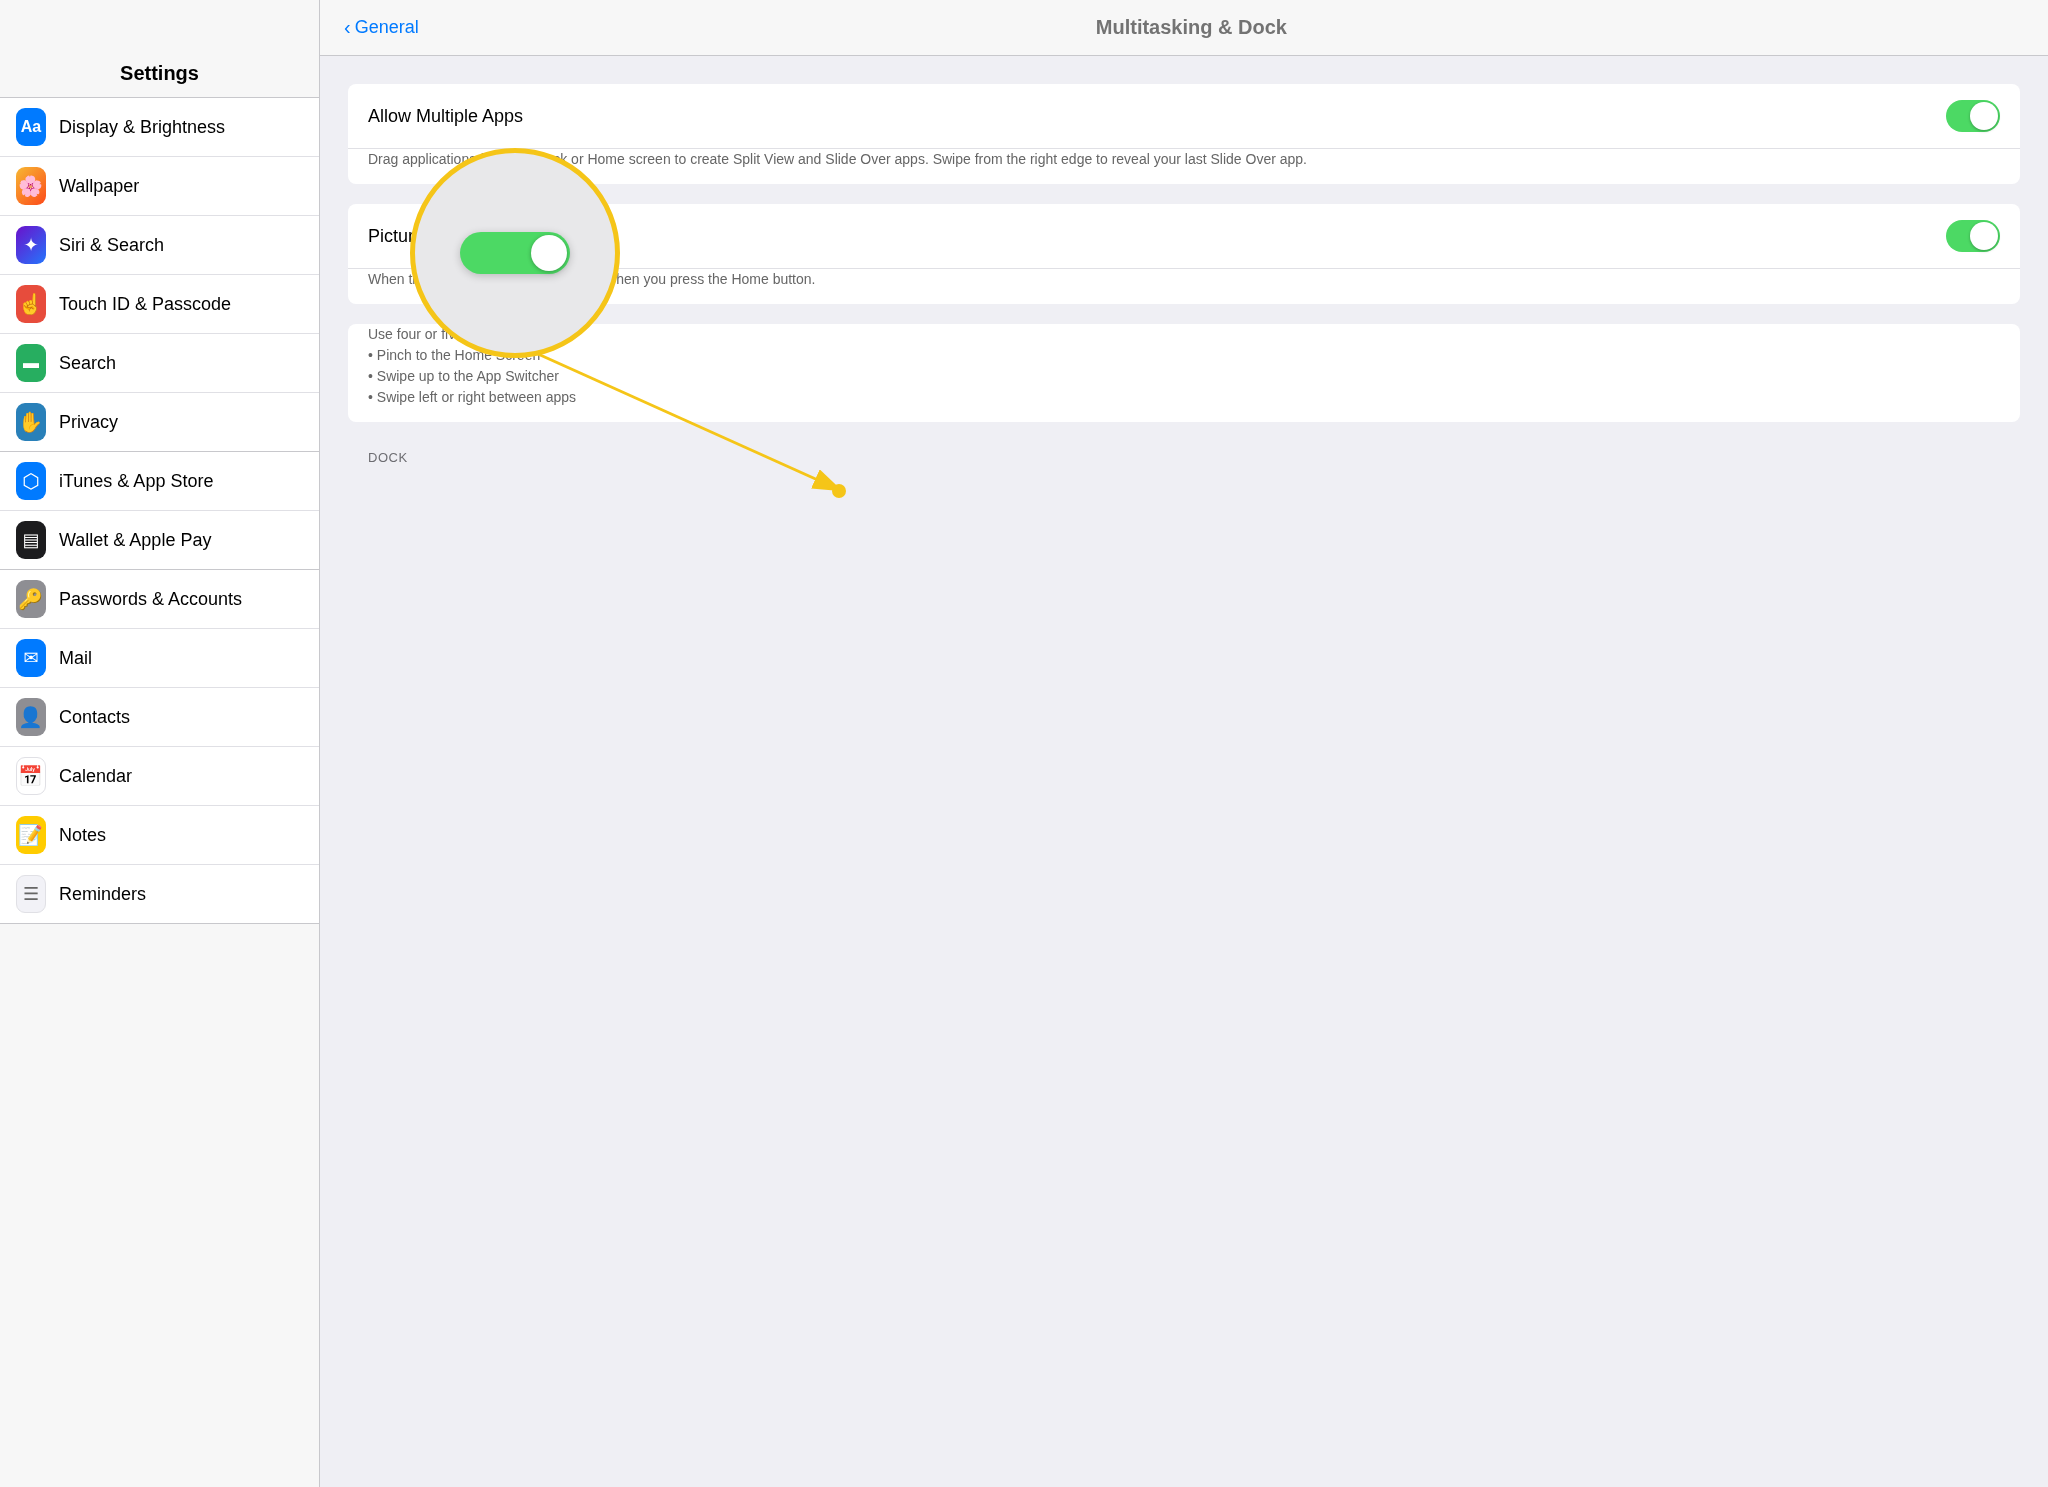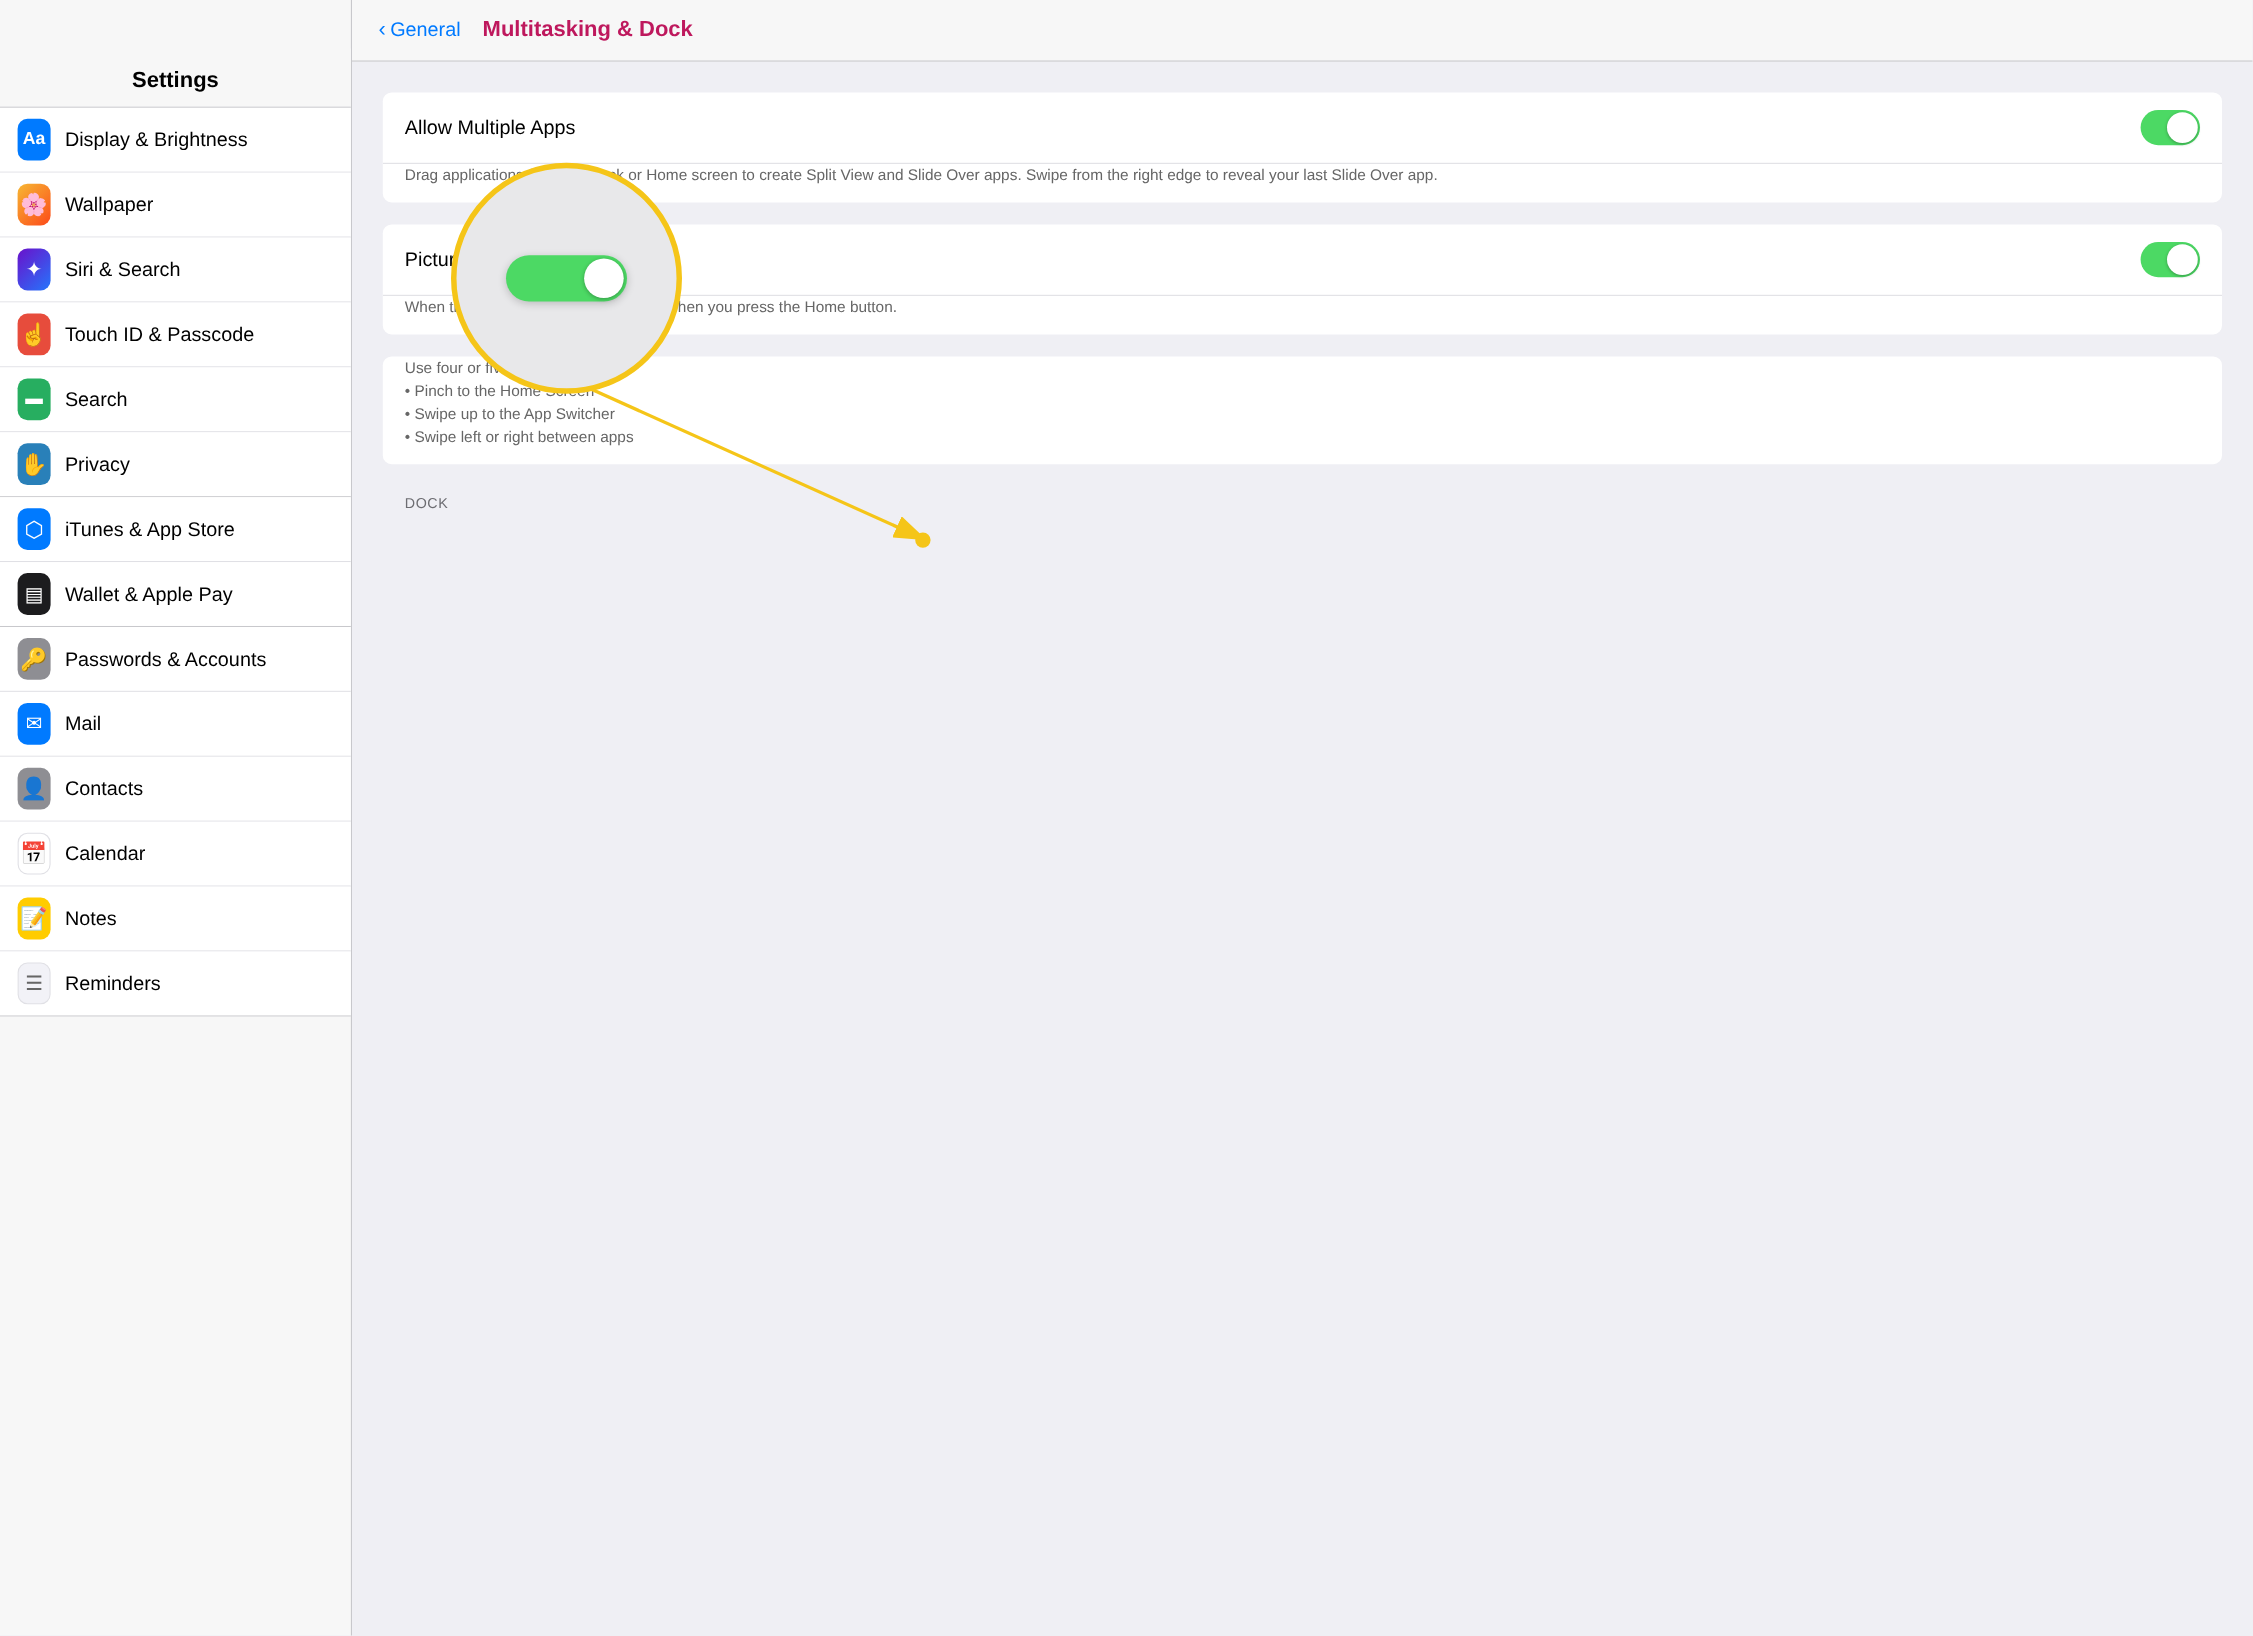--- a/index.html
+++ b/index.html
@@ -97,24 +97,24 @@
       margin-right: 20px;
     }
 
     .back-chevron {
       font-size: 20px;
       margin-right: 4px;
     }
 
     .main-title {
       flex: 1;
-      text-align: left;
+      text-align: center;
       font-size: 20px;
       font-weight: 600;
-      color: #be185d;
+      color: #737373;
       margin-right: 80px;
     }
 
     .settings-content {
       padding: 28px 28px;
       display: flex;
       flex-direction: column;
       gap: 0;
     }
 

